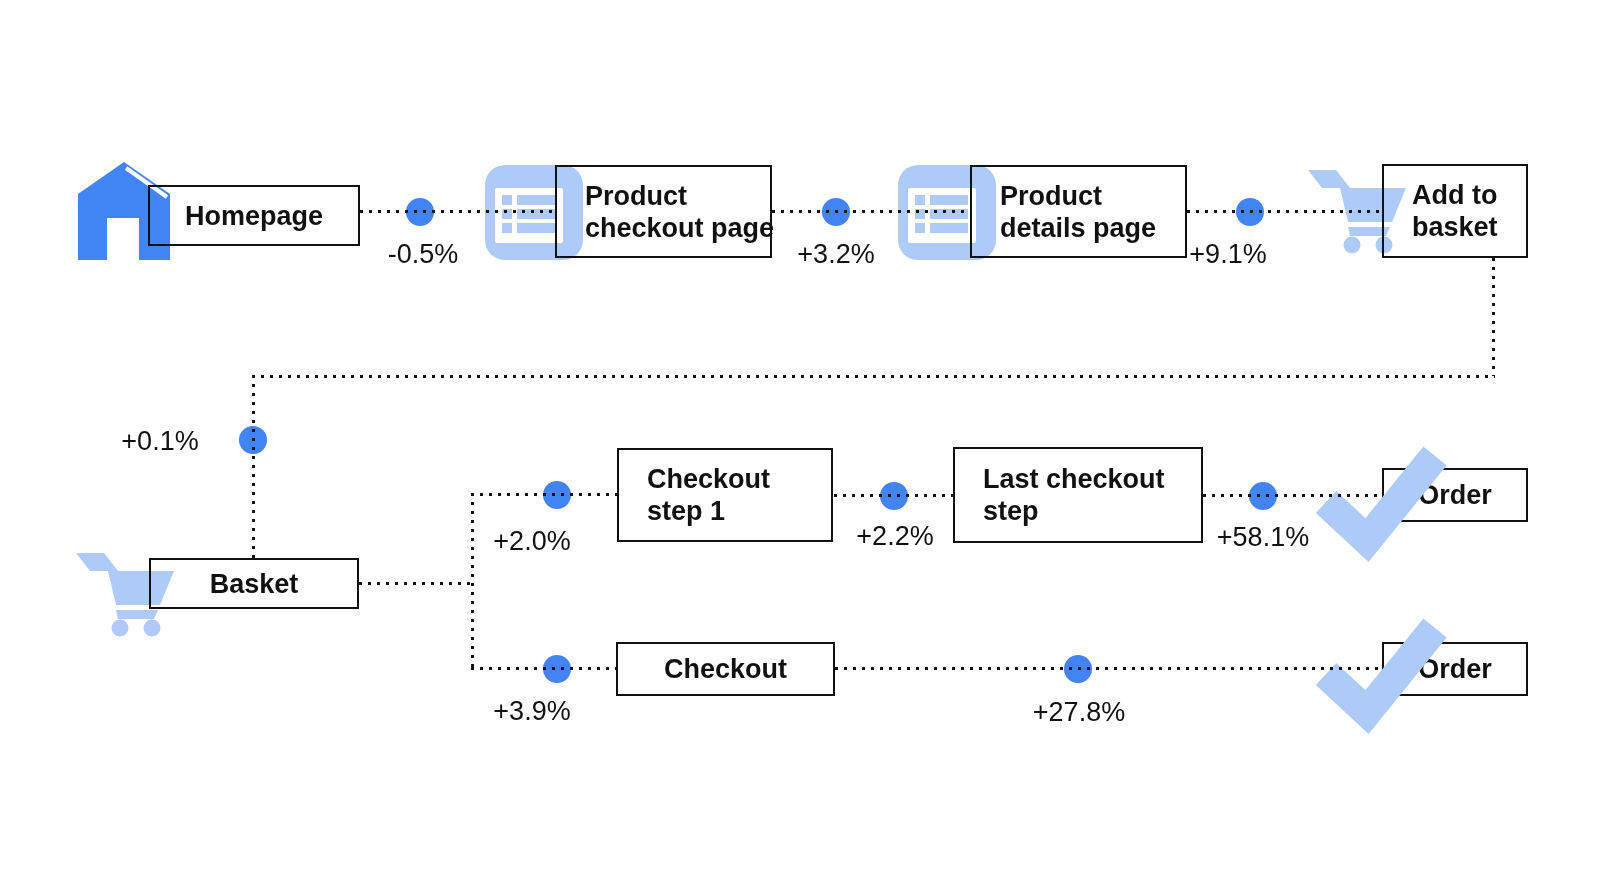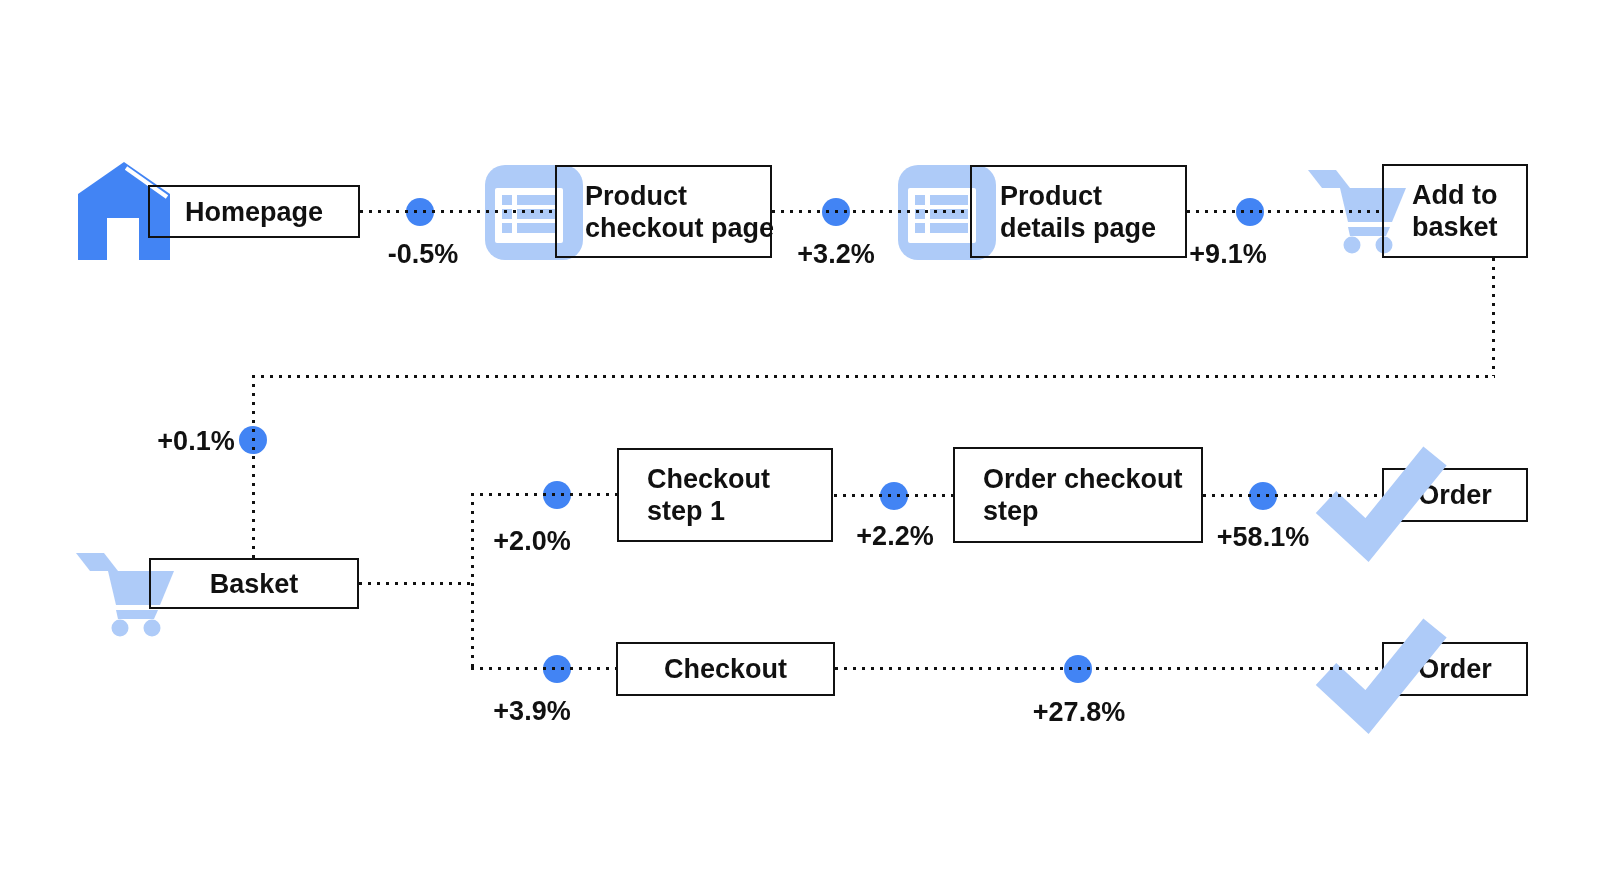--- a/index.html
+++ b/index.html
@@ -38,21 +38,21 @@
   .node.left{padding-left:28px;align-items:flex-start;text-align:left;}
   .node span{display:block;white-space:nowrap;}
   
   .dot{
     position:absolute;width:28px;height:28px;border-radius:50%;
     background:var(--accent);z-index:15;
   }
   
   .pct{
     position:absolute;z-index:35;transform:translateX(-50%);
-    font-weight:700;font-size:27px;line-height:32px;color:var(--text);
+    font-weight:400;font-size:27px;line-height:32px;color:var(--text);
     white-space:nowrap;
   }
   .icon{position:absolute;z-index:10;overflow:visible;}
   .icon.check{z-index:25;}
   .fill-accent{fill:var(--accent);}
   .fill-light{fill:var(--light);}
   .stroke-light{stroke:var(--light);}
 </style>
 </head>
 <body>
@@ -121,21 +121,21 @@
   </svg>
 
   <svg class="icon check" style="left:1318px;top:446px" width="128" height="106" viewBox="0 0 128 106">
     <polyline class="stroke-light" points="8,56 49,94 117,10" fill="none" stroke-width="30"></polyline>
   </svg>
 
   <svg class="icon check" style="left:1318px;top:618px" width="128" height="106" viewBox="0 0 128 106">
     <polyline class="stroke-light" points="8,56 49,94 117,10" fill="none" stroke-width="30"></polyline>
   </svg>
 
-  <div class="node center" style="left:148px;top:185px;width:212px;height:53px">
+  <div class="node center" style="left:148px;top:185px;width:212px;height:61px">
     <span>Homepage</span>
   </div>
 
   <div class="node left" style="left:555px;top:165px;width:217px;height:93px">
     <span>Product</span>
     <span>checkout page</span>
   </div>
 
   <div class="node left" style="left:970px;top:165px;width:217px;height:93px">
     <span>Product</span>
@@ -150,21 +150,21 @@
   <div class="node center" style="left:149px;top:558px;width:210px;height:51px">
     <span>Basket</span>
   </div>
 
   <div class="node left" style="left:617px;top:448px;width:216px;height:94px">
     <span>Checkout</span>
     <span>step 1</span>
   </div>
 
   <div class="node left" style="left:953px;top:447px;width:250px;height:96px">
-    <span>Order checkout</span>
+    <span>Last checkout</span>
     <span>step</span>
   </div>
 
   <div class="node center" style="left:1382px;top:468px;width:146px;height:54px">
     <span>Order</span>
   </div>
 
   <div class="node center" style="left:616px;top:642px;width:219px;height:54px">
     <span>Checkout</span>
   </div>
@@ -179,20 +179,20 @@
   <div class="dot" style="left:239px;top:426px"></div>
   <div class="dot" style="left:543px;top:481px"></div>
   <div class="dot" style="left:880px;top:482px"></div>
   <div class="dot" style="left:1249px;top:482px"></div>
   <div class="dot" style="left:543px;top:655px"></div>
   <div class="dot" style="left:1064px;top:655px"></div>
 
   <div class="pct" style="left:423px;top:238px">-0.5%</div>
   <div class="pct" style="left:836px;top:238px">+3.2%</div>
   <div class="pct" style="left:1228px;top:238px">+9.1%</div>
-  <div class="pct" style="left:196px;top:425px">+0.1%</div>
+  <div class="pct" style="left:160px;top:425px">+0.1%</div>
   <div class="pct" style="left:532px;top:525px">+2.0%</div>
   <div class="pct" style="left:895px;top:520px">+2.2%</div>
   <div class="pct" style="left:1263px;top:521px">+58.1%</div>
   <div class="pct" style="left:532px;top:695px">+3.9%</div>
   <div class="pct" style="left:1079px;top:696px">+27.8%</div>
 
 </div>
 
 </body></html>

